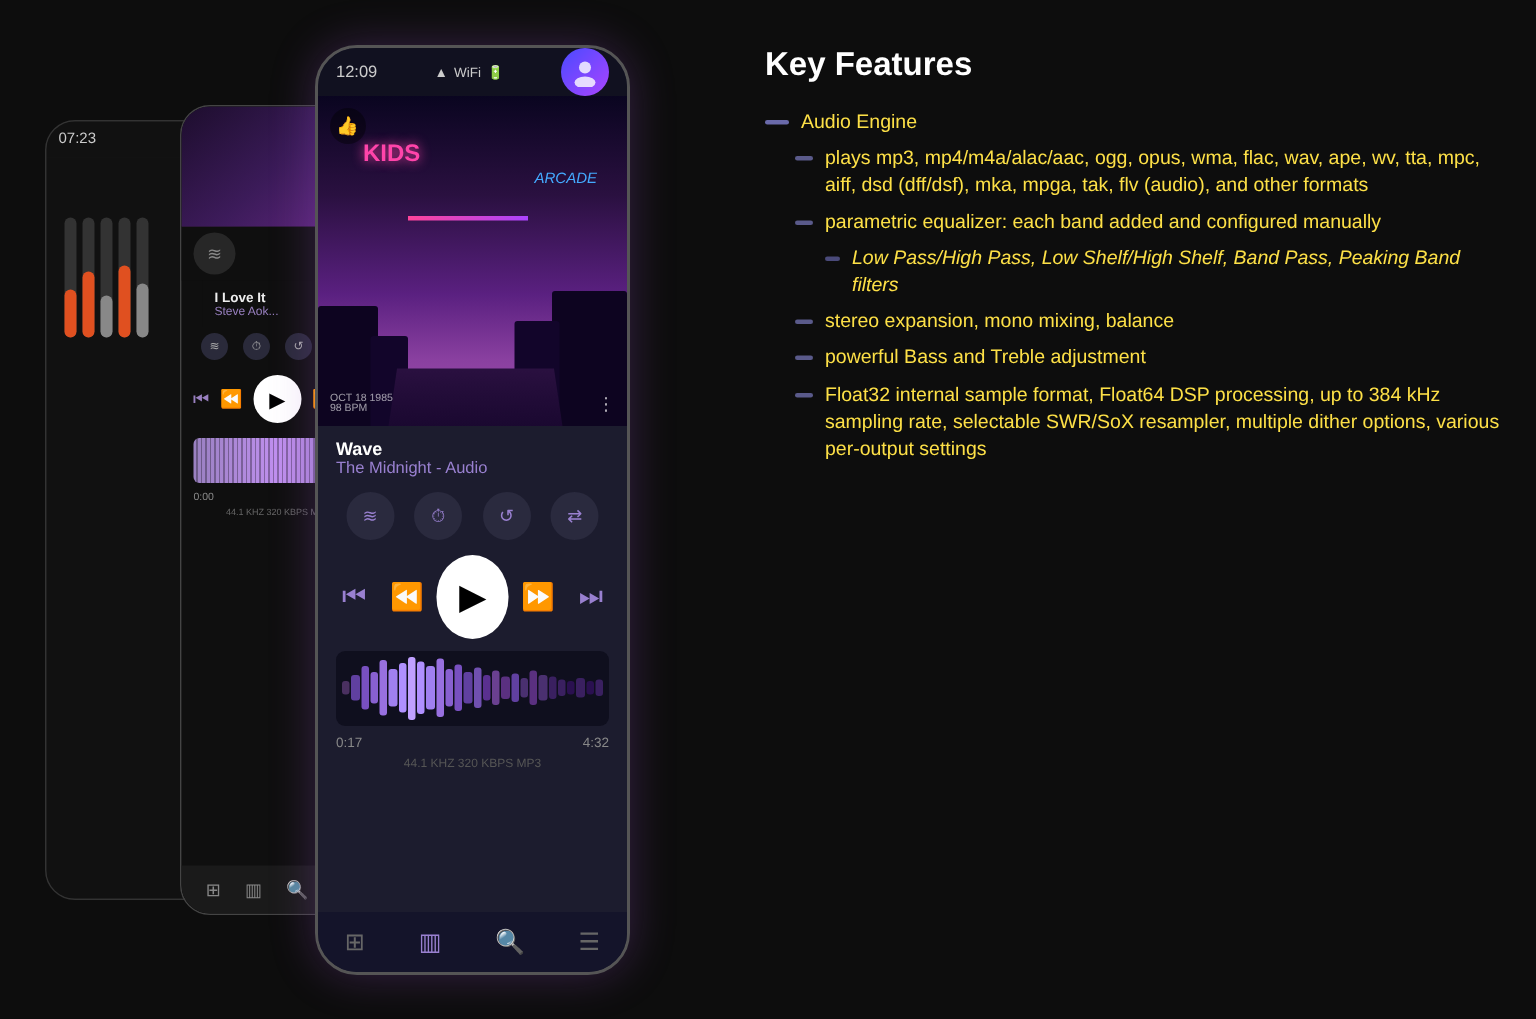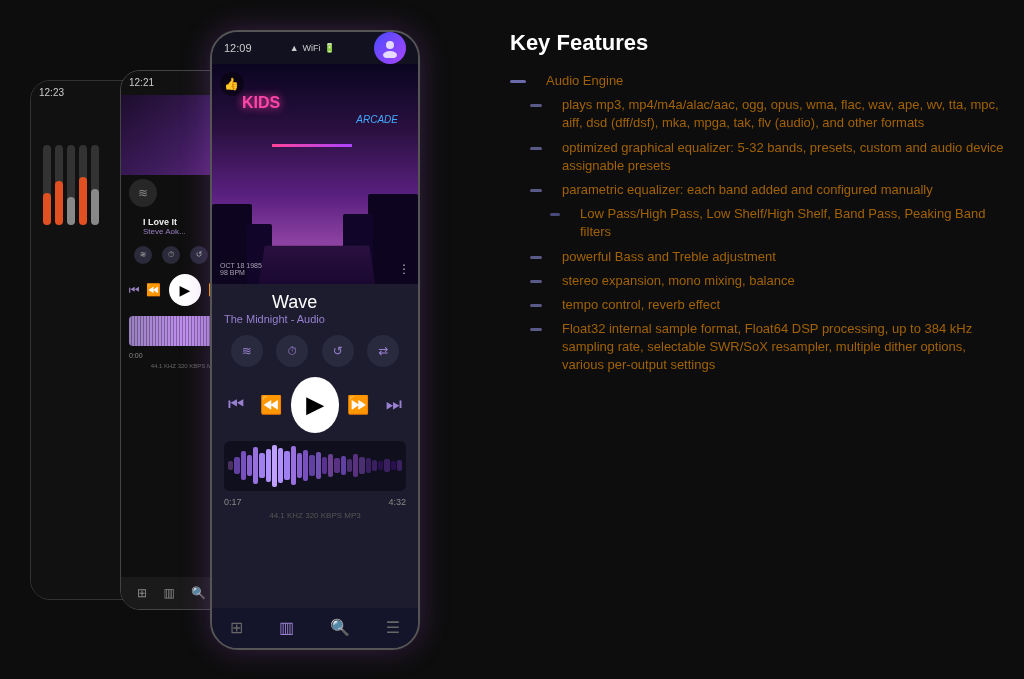--- a/index.html
+++ b/index.html
@@ -401,24 +401,23 @@
       justify-content: center;
       font-size: 12px;
     }
 
     .main-track-info {
       padding: 8px 12px 4px;
       background: #1c1c2e;
     }
 
     .main-track-title {
-      font-size: 18px;
+      font-size: 12px;
       color: #fff;
-      font-weight: normal;
-      margin-left: 48px;
+      font-weight: bold;
     }
 
     .main-track-artist {
       font-size: 11px;
       color: #9980d0;
     }
 
     .main-controls-row {
       display: flex;
       justify-content: space-around;
@@ -540,22 +539,22 @@
     .features-list {
       list-style: none;
       display: flex;
       flex-direction: column;
       gap: 6px;
     }
 
     .feature-item {
       display: flex;
       align-items: flex-start;
-      gap: 20px;
-      color: #a16207;
+      gap: 8px;
+      color: #fde047;
       font-size: 13px;
       line-height: 1.4;
     }
 
     .feature-item .bullet {
       flex-shrink: 0;
       width: 16px;
       height: 3px;
       background: #6a6aaa;
       border-radius: 2px;
@@ -566,39 +565,40 @@
       padding-left: 20px;
     }
 
     .feature-item.sub-item .bullet {
       background: #5a5a8a;
       width: 12px;
     }
 
     .feature-item.sub-sub-item {
       padding-left: 40px;
+      font-style: italic;
     }
 
     .feature-item.sub-sub-item .bullet {
       background: #4a4a7a;
       width: 10px;
     }
 
     .feature-text {
       flex: 1;
     }
   </style>
 </head>
 <body>
 
 <div class="left-panel">
 
   <div class="phone-back">
     <div class="status-bar">
-      <span>12:23</span>
+      <span>07:23</span>
     </div>
     <div class="eq-panel">
       <div class="eq-sliders">
         <div class="eq-slider" style="height:80px;">
           <div class="eq-slider-fill" style="height:40%;background:#e05020;"></div>
         </div>
         <div class="eq-slider" style="height:80px;">
           <div class="eq-slider-fill" style="height:55%;background:#e05020;"></div>
         </div>
         <div class="eq-slider" style="height:80px;">
@@ -620,24 +620,20 @@
         <div class="mini-track-thumb"></div>
         <div class="mini-track-info">
           <div class="mini-track-title">Run...</div>
           <div class="mini-track-artist">Röyk...</div>
         </div>
       </div>
     </div>
   </div>
 
   <div class="phone-mid">
-    <div class="status-bar">
-      <span>12:21</span>
-      <span style="font-size:9px;color:#888;">●●●</span>
-    </div>
     <div class="phone-mid-content">
       <div class="mid-album-art">
         <div class="mid-album-art-inner"></div>
       </div>
       <div style="padding:4px 8px;background:#0f0f0f;display:flex;align-items:center;gap:8px;">
         <div style="width:28px;height:28px;border-radius:50%;background:rgba(255,255,255,0.1);display:flex;align-items:center;justify-content:center;font-size:12px;color:#888;">≋</div>
       </div>
       <div class="mid-track-info">
         <div class="mid-track-title">I Love It</div>
         <div class="mid-track-artist">Steve Aok...</div>
@@ -787,48 +783,40 @@
     <li class="feature-item">
       <div class="bullet"></div>
       <span class="feature-text">Audio Engine</span>
     </li>
 
     <li class="feature-item sub-item">
       <div class="bullet"></div>
       <span class="feature-text">plays mp3, mp4/m4a/alac/aac, ogg, opus, wma, flac, wav, ape, wv, tta, mpc, aiff, dsd (dff/dsf), mka, mpga, tak, flv (audio), and other formats</span>
     </li>
 
-    <li class="feature-item sub-item">
-      <div class="bullet"></div>
-      <span class="feature-text">optimized graphical equalizer: 5-32 bands, presets, custom and audio device assignable presets</span>
-    </li>
 
     <li class="feature-item sub-item">
       <div class="bullet"></div>
       <span class="feature-text">parametric equalizer: each band added and configured manually</span>
     </li>
 
     <li class="feature-item sub-sub-item">
       <div class="bullet"></div>
       <span class="feature-text">Low Pass/High Pass, Low Shelf/High Shelf, Band Pass, Peaking Band filters</span>
     </li>
 
     <li class="feature-item sub-item">
       <div class="bullet"></div>
+      <span class="feature-text">stereo expansion, mono mixing, balance</span>
+    </li>
+
+    <li class="feature-item sub-item">
+      <div class="bullet"></div>
       <span class="feature-text">powerful Bass and Treble adjustment</span>
     </li>
 
-    <li class="feature-item sub-item">
-      <div class="bullet"></div>
-      <span class="feature-text">stereo expansion, mono mixing, balance</span>
-    </li>
-
-    <li class="feature-item sub-item">
-      <div class="bullet"></div>
-      <span class="feature-text">tempo control, reverb effect</span>
-    </li>
 
     <li class="feature-item sub-item">
       <div class="bullet"></div>
       <span class="feature-text">Float32 internal sample format, Float64 DSP processing, up to 384 kHz sampling rate, selectable SWR/SoX resampler, multiple dither options, various per-output settings</span>
     </li>
   </ul>
 </div>
 
 </body></html>

